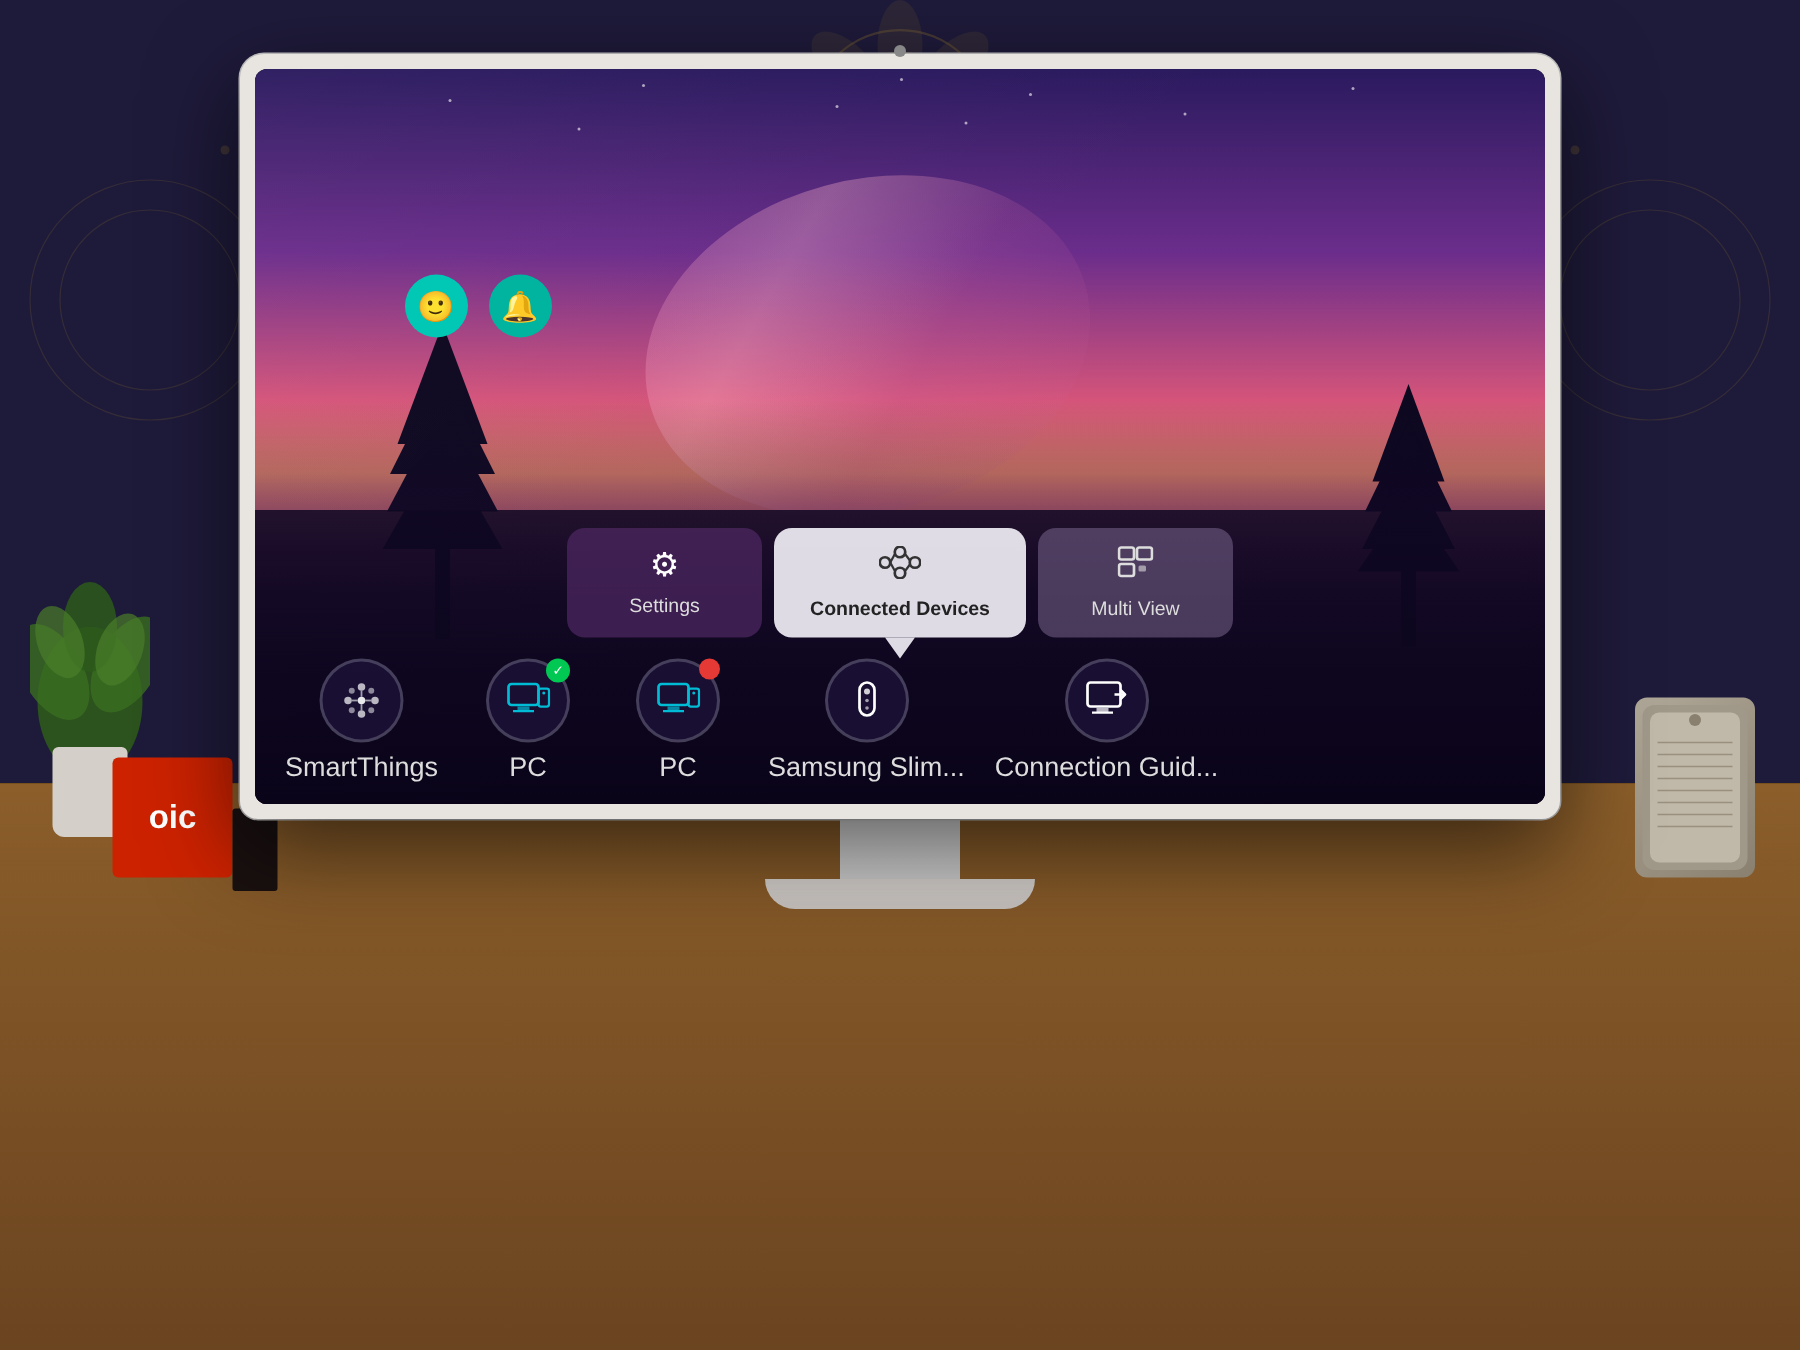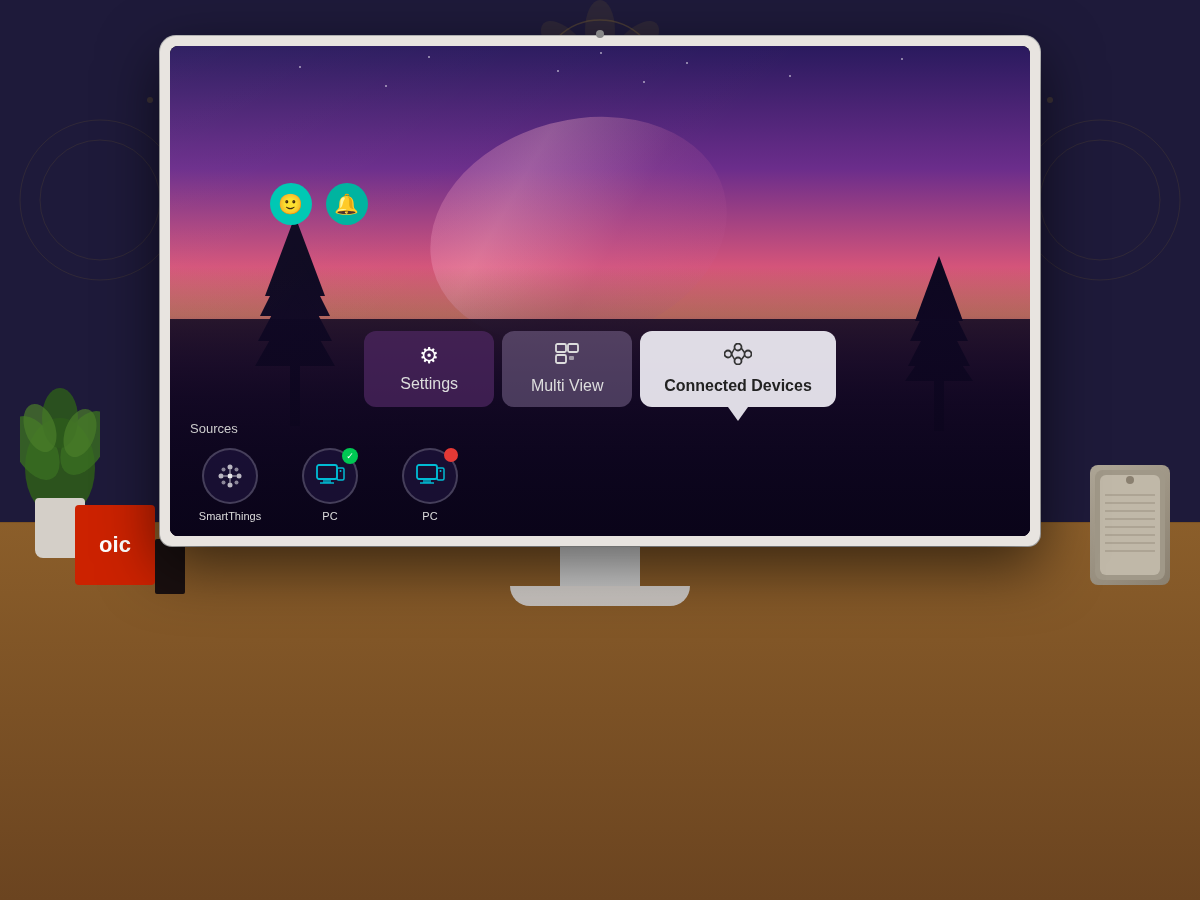--- a/index.html
+++ b/index.html
@@ -248,21 +248,21 @@
 
     .menu-tab-icon {
       font-size: 22px;
       color: white;
     }
 
     .menu-tab.active .menu-tab-icon { color: #333; }
     .menu-tab.active .menu-tab-label { color: #222; }
 
     .menu-tab-label {
-      font-size: 16px;
+      font-size: 13px;
       color: #ddd;
       font-weight: 500;
     }
 
     
     .sources-section {
       padding: 4px 20px 8px;
       color: #ccc;
       font-size: 13px;
       font-weight: 500;
@@ -296,21 +296,21 @@
       justify-content: center;
       font-size: 22px;
       color: white;
       position: relative;
     }
 
     .source-icon-wrap.teal-bg { background: #00bcd4; border-color: #00bcd4; }
     .source-icon-wrap.dark-border { background: rgba(30,20,60,0.7); border-color: rgba(255,255,255,0.2); }
 
     .source-label {
-      font-size: 11px;
+      font-size: 18px;
       color: #ddd;
       text-align: center;
       white-space: nowrap;
     }
 
     
     .badge-red {
       position: absolute;
       top: -2px;
       right: -2px;
@@ -534,57 +534,54 @@
         <div class="tv-icon-circle teal2">🔔</div>
       </div>
 
       <div class="tv-menu">
 
         <div class="menu-tabs">
 
           <div class="menu-tab dark">
             <div class="menu-tab-icon">⚙</div>
             <div class="menu-tab-label">Settings</div>
-          </div>
-
-          <div class="menu-tab medium">
-            <div class="menu-tab-icon">
-              <svg width="24" height="22" viewBox="0 0 24 22">
-                <rect x="1" y="1" width="10" height="8" rx="1.5" fill="none" stroke="#ddd" stroke-width="1.8"></rect>
-                <rect x="13" y="1" width="10" height="8" rx="1.5" fill="none" stroke="#ddd" stroke-width="1.8"></rect>
-                <rect x="1" y="12" width="10" height="8" rx="1.5" fill="none" stroke="#ddd" stroke-width="1.8"></rect>
-                <rect x="14" y="13" width="5" height="4" rx="1" fill="#ddd" opacity="0.6"></rect>
-              </svg>
-            </div>
-            <div class="menu-tab-label">Multi View</div>
           </div>
 
           <div class="menu-tab active" style="position:relative;">
             <div class="menu-tab-icon" style="color:#333;">
               
               <svg width="28" height="22" viewBox="0 0 28 22">
                 <circle cx="4" cy="11" r="3.5" fill="none" stroke="#333" stroke-width="1.8"></circle>
                 <circle cx="14" cy="4" r="3.5" fill="none" stroke="#333" stroke-width="1.8"></circle>
                 <circle cx="14" cy="18" r="3.5" fill="none" stroke="#333" stroke-width="1.8"></circle>
                 <circle cx="24" cy="11" r="3.5" fill="none" stroke="#333" stroke-width="1.8"></circle>
                 <line x1="7.5" y1="11" x2="10.5" y2="5.5" stroke="#333" stroke-width="1.5"></line>
                 <line x1="7.5" y1="11" x2="10.5" y2="16.5" stroke="#333" stroke-width="1.5"></line>
                 <line x1="17.5" y1="5.5" x2="20.5" y2="9.5" stroke="#333" stroke-width="1.5"></line>
                 <line x1="17.5" y1="16.5" x2="20.5" y2="12.5" stroke="#333" stroke-width="1.5"></line>
               </svg>
             </div>
             <div class="menu-tab-label" style="color:#222;font-weight:600;">Connected Devices</div>
 
             <div style="position:absolute;bottom:-14px;left:50%;transform:translateX(-50%);width:0;height:0;border-left:10px solid transparent;border-right:10px solid transparent;border-top:14px solid rgba(240,238,245,0.92);"></div>
           </div>
+
+          <div class="menu-tab medium">
+            <div class="menu-tab-icon">
+              <svg width="24" height="22" viewBox="0 0 24 22">
+                <rect x="1" y="1" width="10" height="8" rx="1.5" fill="none" stroke="#ddd" stroke-width="1.8"></rect>
+                <rect x="13" y="1" width="10" height="8" rx="1.5" fill="none" stroke="#ddd" stroke-width="1.8"></rect>
+                <rect x="1" y="12" width="10" height="8" rx="1.5" fill="none" stroke="#ddd" stroke-width="1.8"></rect>
+                <rect x="14" y="13" width="5" height="4" rx="1" fill="#ddd" opacity="0.6"></rect>
+              </svg>
+            </div>
+            <div class="menu-tab-label">Multi View</div>
+          </div>
         </div>
 
-        <div class="sources-section">
-          <span>Sources</span>
-        </div>
 
         <div class="source-items">
 
           <div class="source-item">
             <div class="source-icon-wrap dark-border">
               <svg width="26" height="26" viewBox="0 0 26 26">
                 <circle cx="13" cy="13" r="2.5" fill="white" opacity="0.9"></circle>
                 <circle cx="13" cy="4" r="2.5" fill="white" opacity="0.7"></circle>
                 <circle cx="13" cy="22" r="2.5" fill="white" opacity="0.7"></circle>
                 <circle cx="4" cy="13" r="2.5" fill="white" opacity="0.7"></circle>
@@ -625,22 +622,48 @@
                 <rect x="8" y="17" width="8" height="3" fill="#00bcd4" opacity="0.7"></rect>
                 <line x1="5" y1="20" x2="19" y2="20" stroke="#00bcd4" stroke-width="1.5"></line>
                 <rect x="22" y="5" width="7" height="12" rx="1.5" fill="none" stroke="#00bcd4" stroke-width="1.5"></rect>
                 <circle cx="25.5" cy="8" r="1" fill="#00bcd4"></circle>
               </svg>
               <div class="badge-red"></div>
             </div>
             <div class="source-label">PC</div>
           </div>
 
-
-
+          <div class="source-item">
+            <div class="source-icon-wrap dark-border">
+              <svg width="28" height="28" viewBox="0 0 28 28">
+
+                <rect x="9" y="2" width="10" height="22" rx="5" fill="none" stroke="white" stroke-width="1.8"></rect>
+                <circle cx="14" cy="8" r="2" fill="white" opacity="0.8"></circle>
+                <circle cx="14" cy="14" r="1.2" fill="white" opacity="0.6"></circle>
+                <circle cx="14" cy="19" r="1.2" fill="white" opacity="0.6"></circle>
+              </svg>
+            </div>
+            <div class="source-label">Samsung Slim...</div>
+          </div>
+
+
+          <div class="source-item">
+            <div class="source-icon-wrap dark-border">
+              <svg width="30" height="28" viewBox="0 0 30 28">
+
+                <rect x="2" y="2" width="22" height="16" rx="2" fill="none" stroke="white" stroke-width="1.8"></rect>
+                <rect x="8" y="19" width="8" height="3" fill="white" opacity="0.7"></rect>
+                <line x1="5" y1="22" x2="19" y2="22" stroke="white" stroke-width="1.5"></line>
+
+                <line x1="20" y1="10" x2="27" y2="10" stroke="white" stroke-width="1.8"></line>
+                <polyline points="24,7 27,10 24,13" fill="none" stroke="white" stroke-width="1.8" stroke-linejoin="round"></polyline>
+              </svg>
+            </div>
+            <div class="source-label">Connection Guid...</div>
+          </div>
         </div>
       </div>
 
       <div class="tv-screen-overlay"></div>
     </div>
 
   </div>
 
   <div class="monitor-neck"></div>
   <div class="monitor-base"></div>

